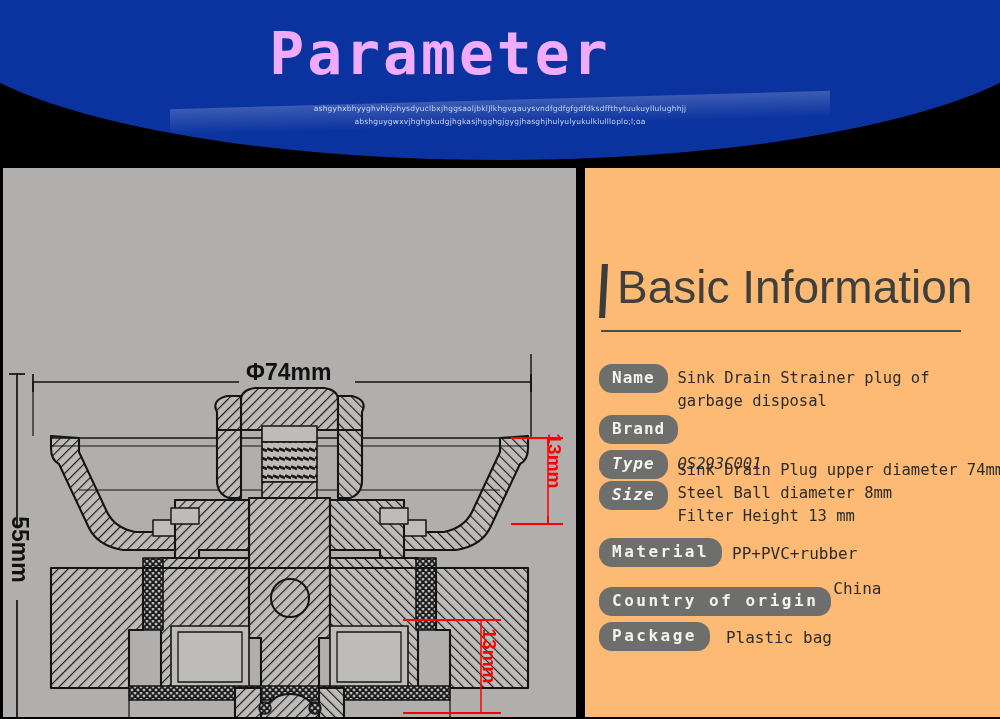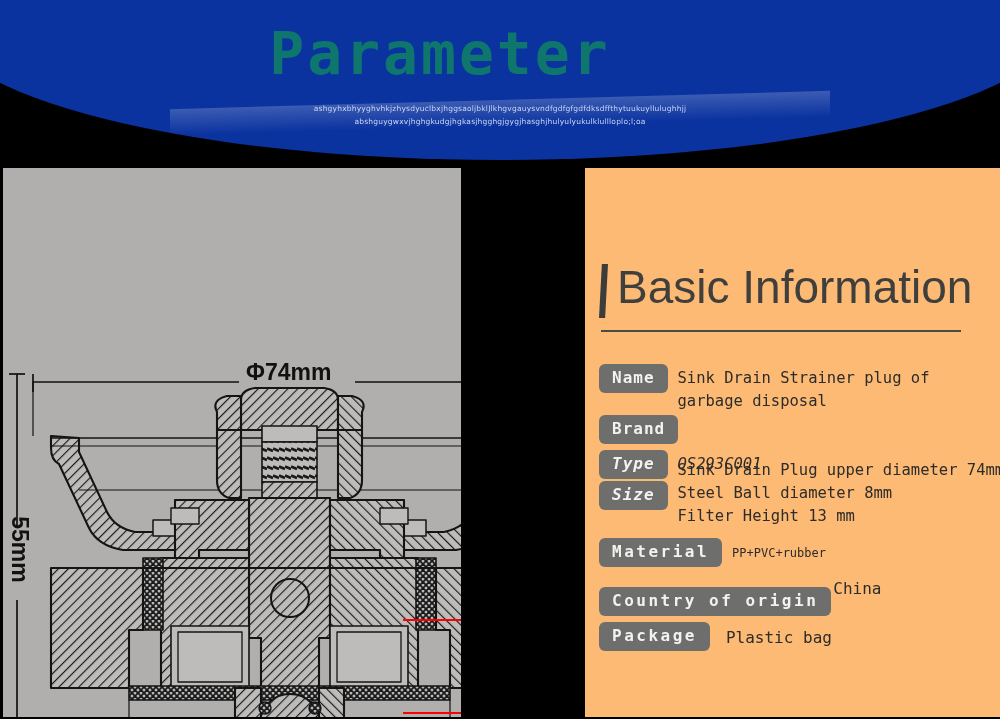--- a/index.html
+++ b/index.html
@@ -27,35 +27,35 @@
     width: 660px; height: 26px;
     background: linear-gradient(180deg, rgba(255,255,255,.20), rgba(255,255,255,0));
     transform: skewY(-1.6deg);
     pointer-events: none;
   }
   #banner-title {
     position: absolute; left: 0; top: 24px; width: 880px;
     text-align: center;
     font-family: "DejaVu Sans Mono", monospace;
     font-size: 58px; font-weight: 700; letter-spacing: 3px;
-    color: #0f766e; line-height: 1.05;
+    color: #f0abfc; line-height: 1.05;
   }
   .banner-sub {
     position: absolute; width: 1000px; text-align: center;
     font-family: "DejaVu Sans", sans-serif;
     font-size: 7.5px; letter-spacing: .2px;
     color: #C9D6F2; white-space: nowrap;
   }
   #banner-sub1 { top: 104px; }
   #banner-sub2 { top: 117px; }
 
   
   #left-panel {
     position: absolute; left: 3px; top: 168px;
-    width: 458px; height: 549px;
+    width: 573px; height: 549px;
     background: #B0AFAE; overflow: hidden;
   }
   #right-panel {
     position: absolute; left: 585px; top: 168px;
     width: 415px; height: 549px;
     background: #fdba74; overflow: hidden;
   }
 
   
   #drawing { position: absolute; left: 0; top: 0; width: 573px; height: 549px; }
@@ -93,21 +93,21 @@
   
   #specs { position: absolute; left: 14px; top: 196px; width: 400px; }
   .row {
     position: relative;
     display: flex; align-items: flex-start;
     margin-bottom: 4px;
   }
   .pill {
     flex: 0 0 auto;
     background: #6E6E6C; color: #F2F2EF;
-    border-radius: 6px;
+    border-radius: 13px;
     font-family: "DejaVu Sans Mono", monospace;
     font-size: 16px; font-weight: 700;
     letter-spacing: 1px;
     padding: 4px 13px 5px;
     line-height: 20px;
     white-space: nowrap;
   }
   .pill.wide { letter-spacing: 2.5px; }
   .val {
     font-family: "DejaVu Sans Mono", monospace;
@@ -126,21 +126,21 @@
   .row.pack   .pill { margin-top: 0px; }
 
   .row.brand { margin-top: -2px; flex-direction: column; }
   .row.type  { margin-top: 6px; font-style: italic; }
   .row.size  { margin-top: -24px; }
   .row.mat   { margin-top: 10px; }
   .row.origin{ margin-top: 6px; }
   .row.pack  { margin-top: 6px; }
 
   .row.size .val  { padding-top: 0; }
-  .row.mat .val   { font-size: 12px; padding-top: 4px; }
+  .row.mat .val   { font-size: 16px; padding-top: 4px; }
   .row.origin .val{ font-size: 16px; padding-top: 4px; padding-left: 2px; }
   .row.pack .val  { font-size: 16px; padding-top: 4px; padding-left: 16px; }
 </style>
 </head>
 <body>
 
 <div id="page">
 
   <div id="banner">
     <div id="banner-shape"></div>

